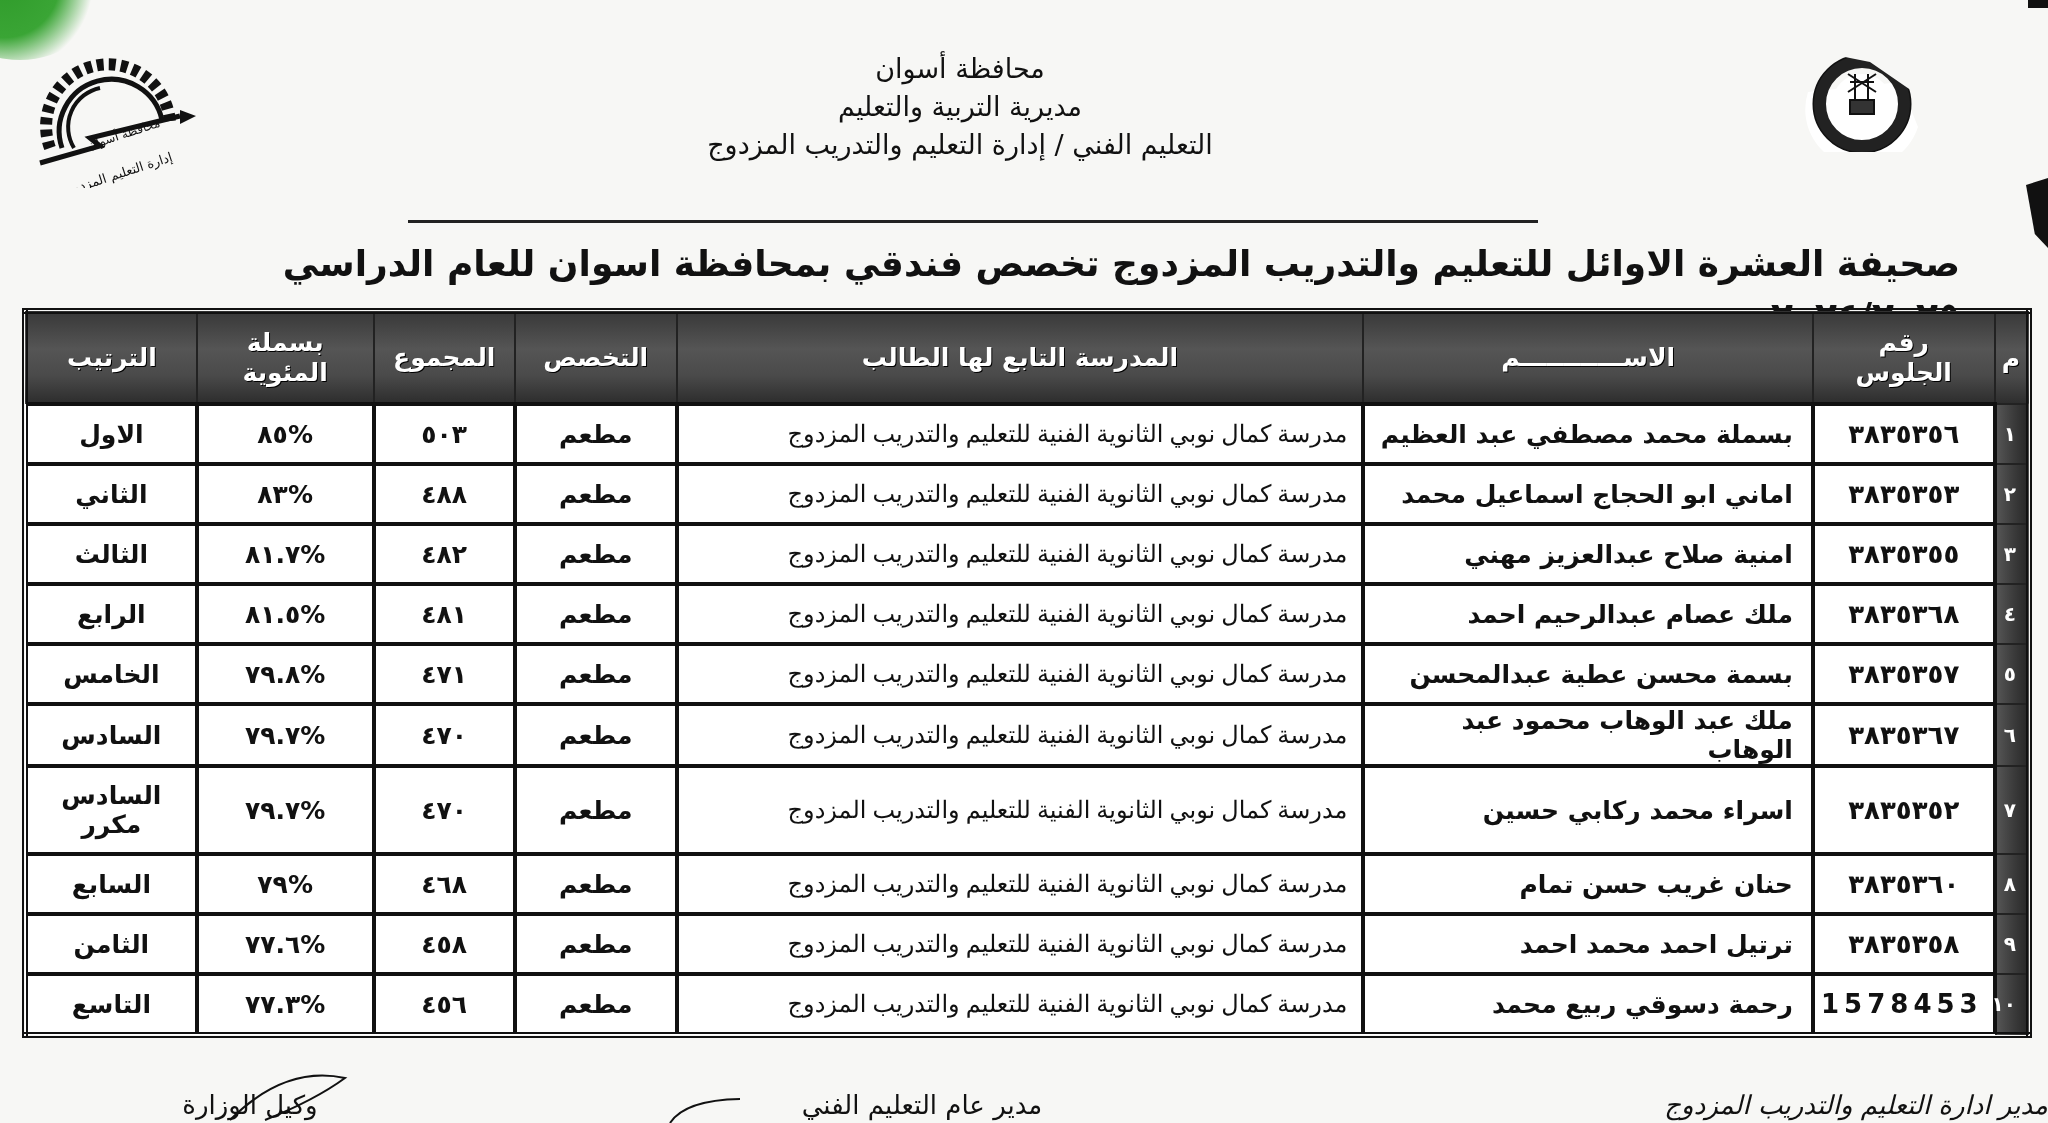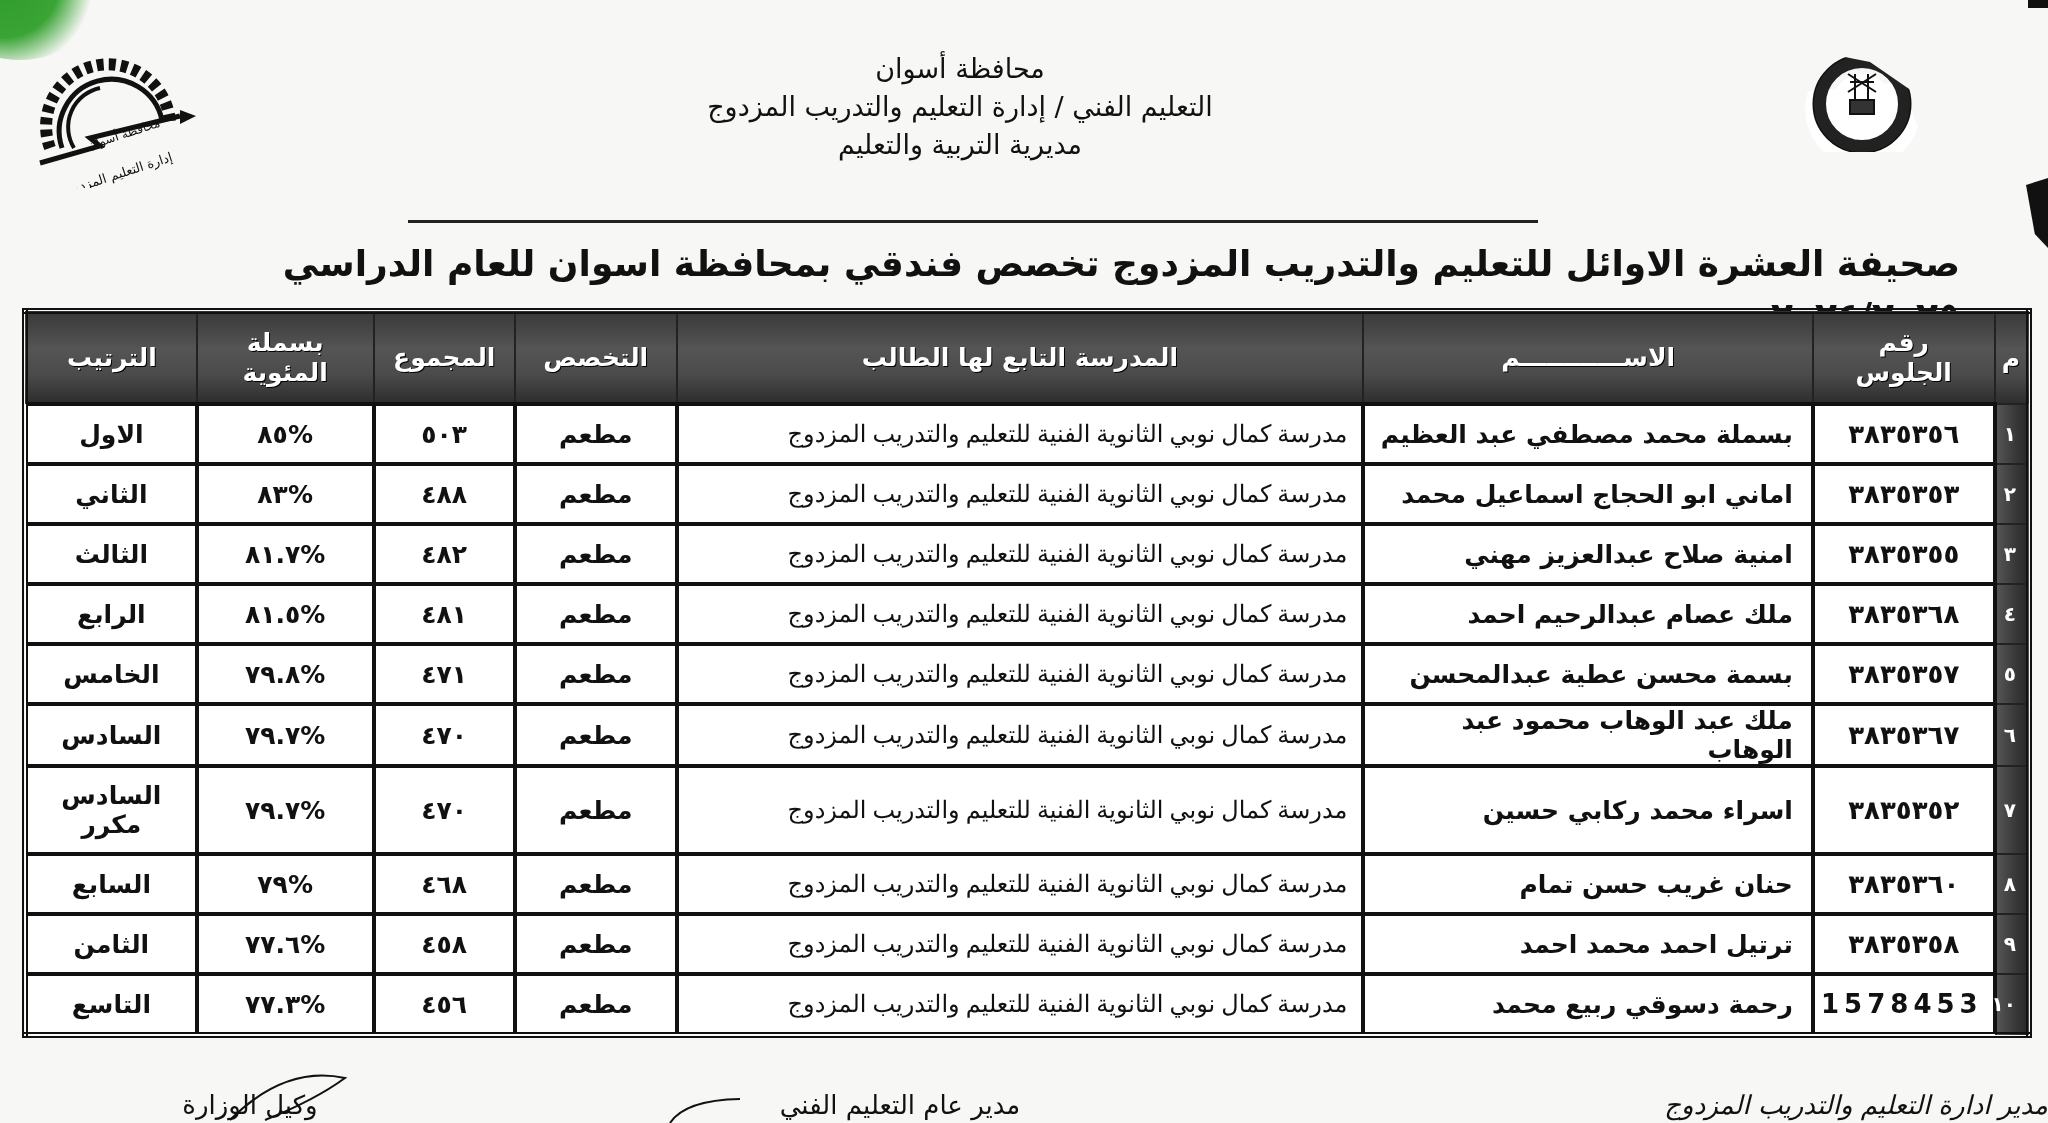--- a/index.html
+++ b/index.html
@@ -49,21 +49,21 @@
     color:#fff; font-size:20px; border:2px solid #222; width:22px;
   }
   table.results td.seat { letter-spacing:5px; font-size:26px; }
   table.results td.name { text-align:right; padding-right:18px; }
   table.results td.school { text-align:right; padding-right:14px; font-weight:normal; font-size:24px;font-family:Liberation Serif, serif; }
   table.results tr.tall td { height:84px; }
   .sig {
     position:absolute; top:1088px; font-size:26px; direction:rtl; line-height:34px;
   }
   .sig-right { right:0; width:560px; text-align:right;font-style:italic; }
-  .sig-center { left:760px; width:280px; text-align:center; }
+  .sig-center { left:782px; width:280px; text-align:center; }
   .sig-left { left:135px; width:230px; text-align:center; }
   .scribble { position:absolute; }
 </style>
 </head>
 <body>
 
 <div class="green-blob"></div>
 <div class="top-right-mark"></div>
 <div class="right-tab"></div>
 
@@ -94,22 +94,22 @@
       <line x1="48" y1="22" x2="76" y2="40"></line>
       <line x1="76" y1="22" x2="48" y2="40"></line>
       <rect x="50" y="48" width="24" height="14" fill="#333"></rect>
     </g>
     <path d="M0 0 L128 0 L128 50 L70 10 L20 0 Z" fill="#f7f7f5"></path>
   </svg>
 </div>
 
 <div class="header-lines">
   <div>محافظة أسوان</div>
+  <div>مديرية التربية والتعليم</div>
   <div>التعليم الفني / إدارة التعليم والتدريب المزدوج</div>
-  <div>مديرية التربية والتعليم</div>
 </div>
 <div class="header-rule"></div>
 
 <div class="doc-title">صحيفة العشرة الاوائل للتعليم والتدريب المزدوج تخصص فندقي بمحافظة اسوان للعام الدراسي ٢٠٢٤/٢٠٢٥</div>
 
 <table class="results">
   <colgroup>
     <col style="width:34px">
     <col style="width:180px">
     <col style="width:445px">

